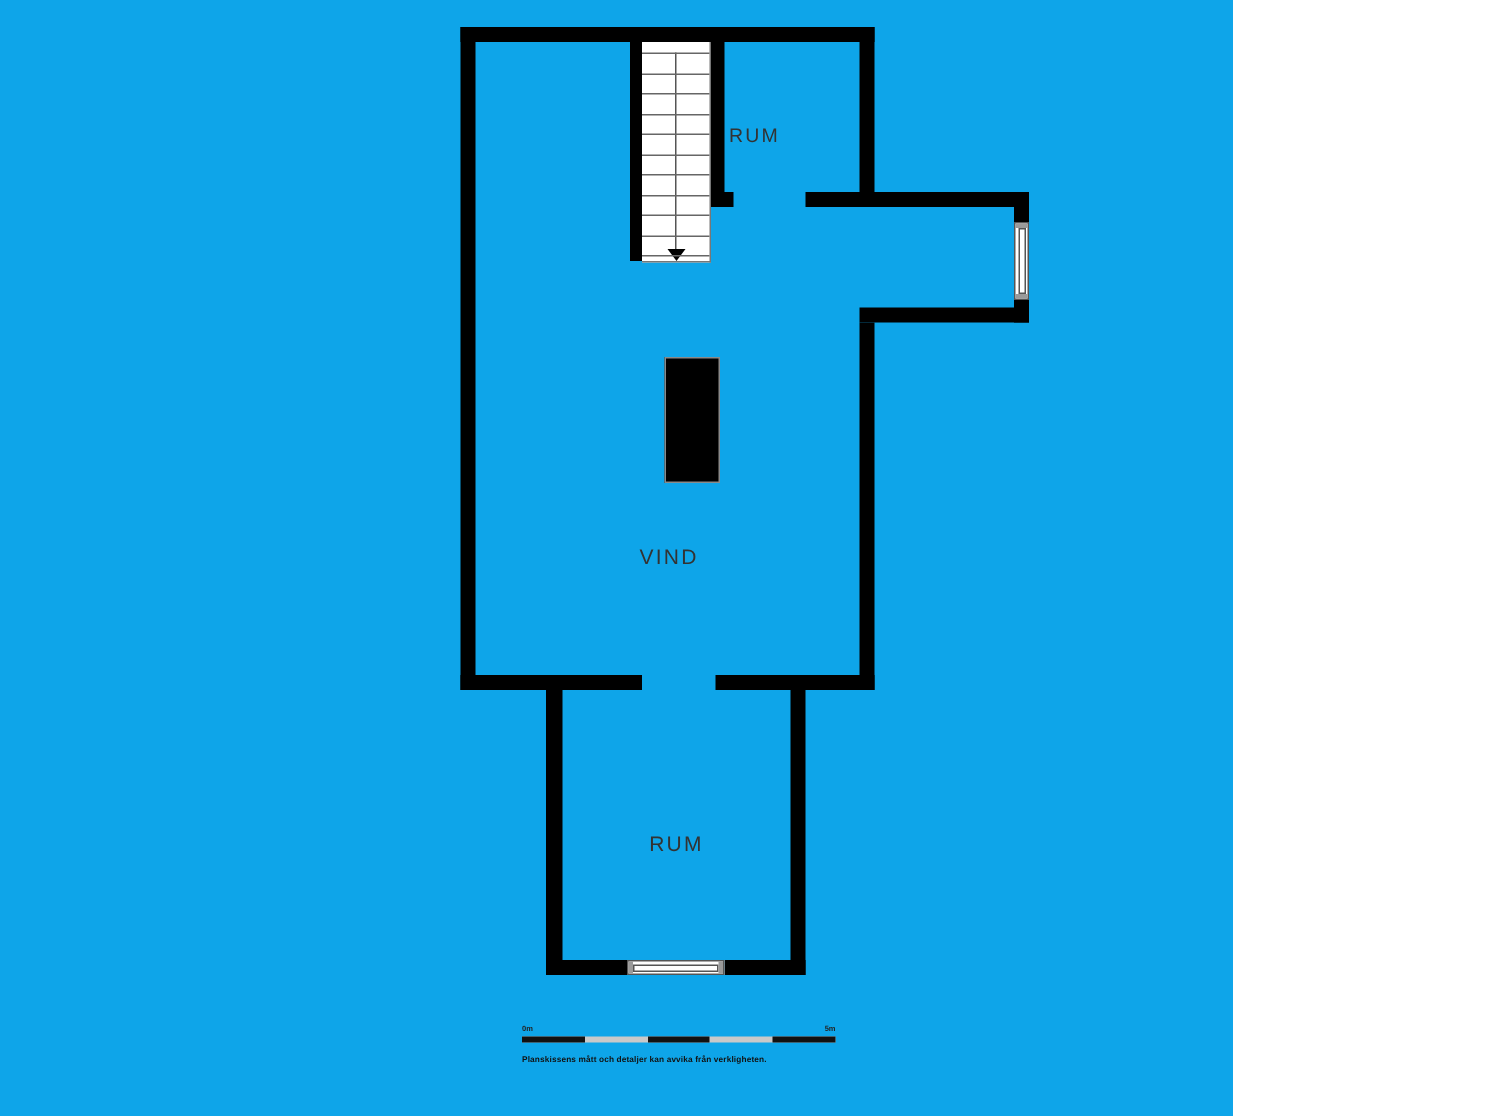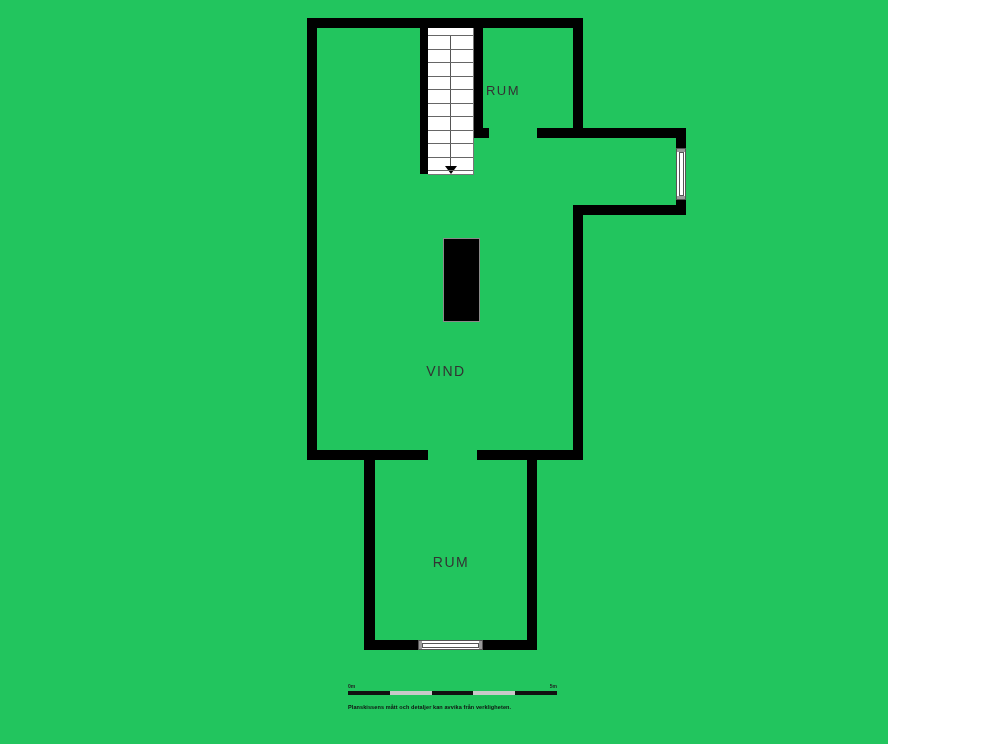--- a/index.html
+++ b/index.html
@@ -1,17 +1,17 @@
 <!DOCTYPE html>
 <html><head>
 <meta charset="utf-8">
 <style>
   html,body{margin:0;padding:0;background:#fff;}
   .canvas{
-    position:relative;width:888px;height:744px;background:#22c55e;
+    position:relative;width:822px;height:744px;background:#0ea5e9;
     font-family:"Liberation Sans", sans-serif;overflow:hidden;
   }
   .wall{position:absolute;background:#000;}
   .room-label{
     position:absolute;transform:translate(-50%,-50%);
     color:#333;letter-spacing:1.5px;font-size:14px;font-weight:400;
     white-space:nowrap;
   }
   .room-label.small{font-size:13px;}
   

